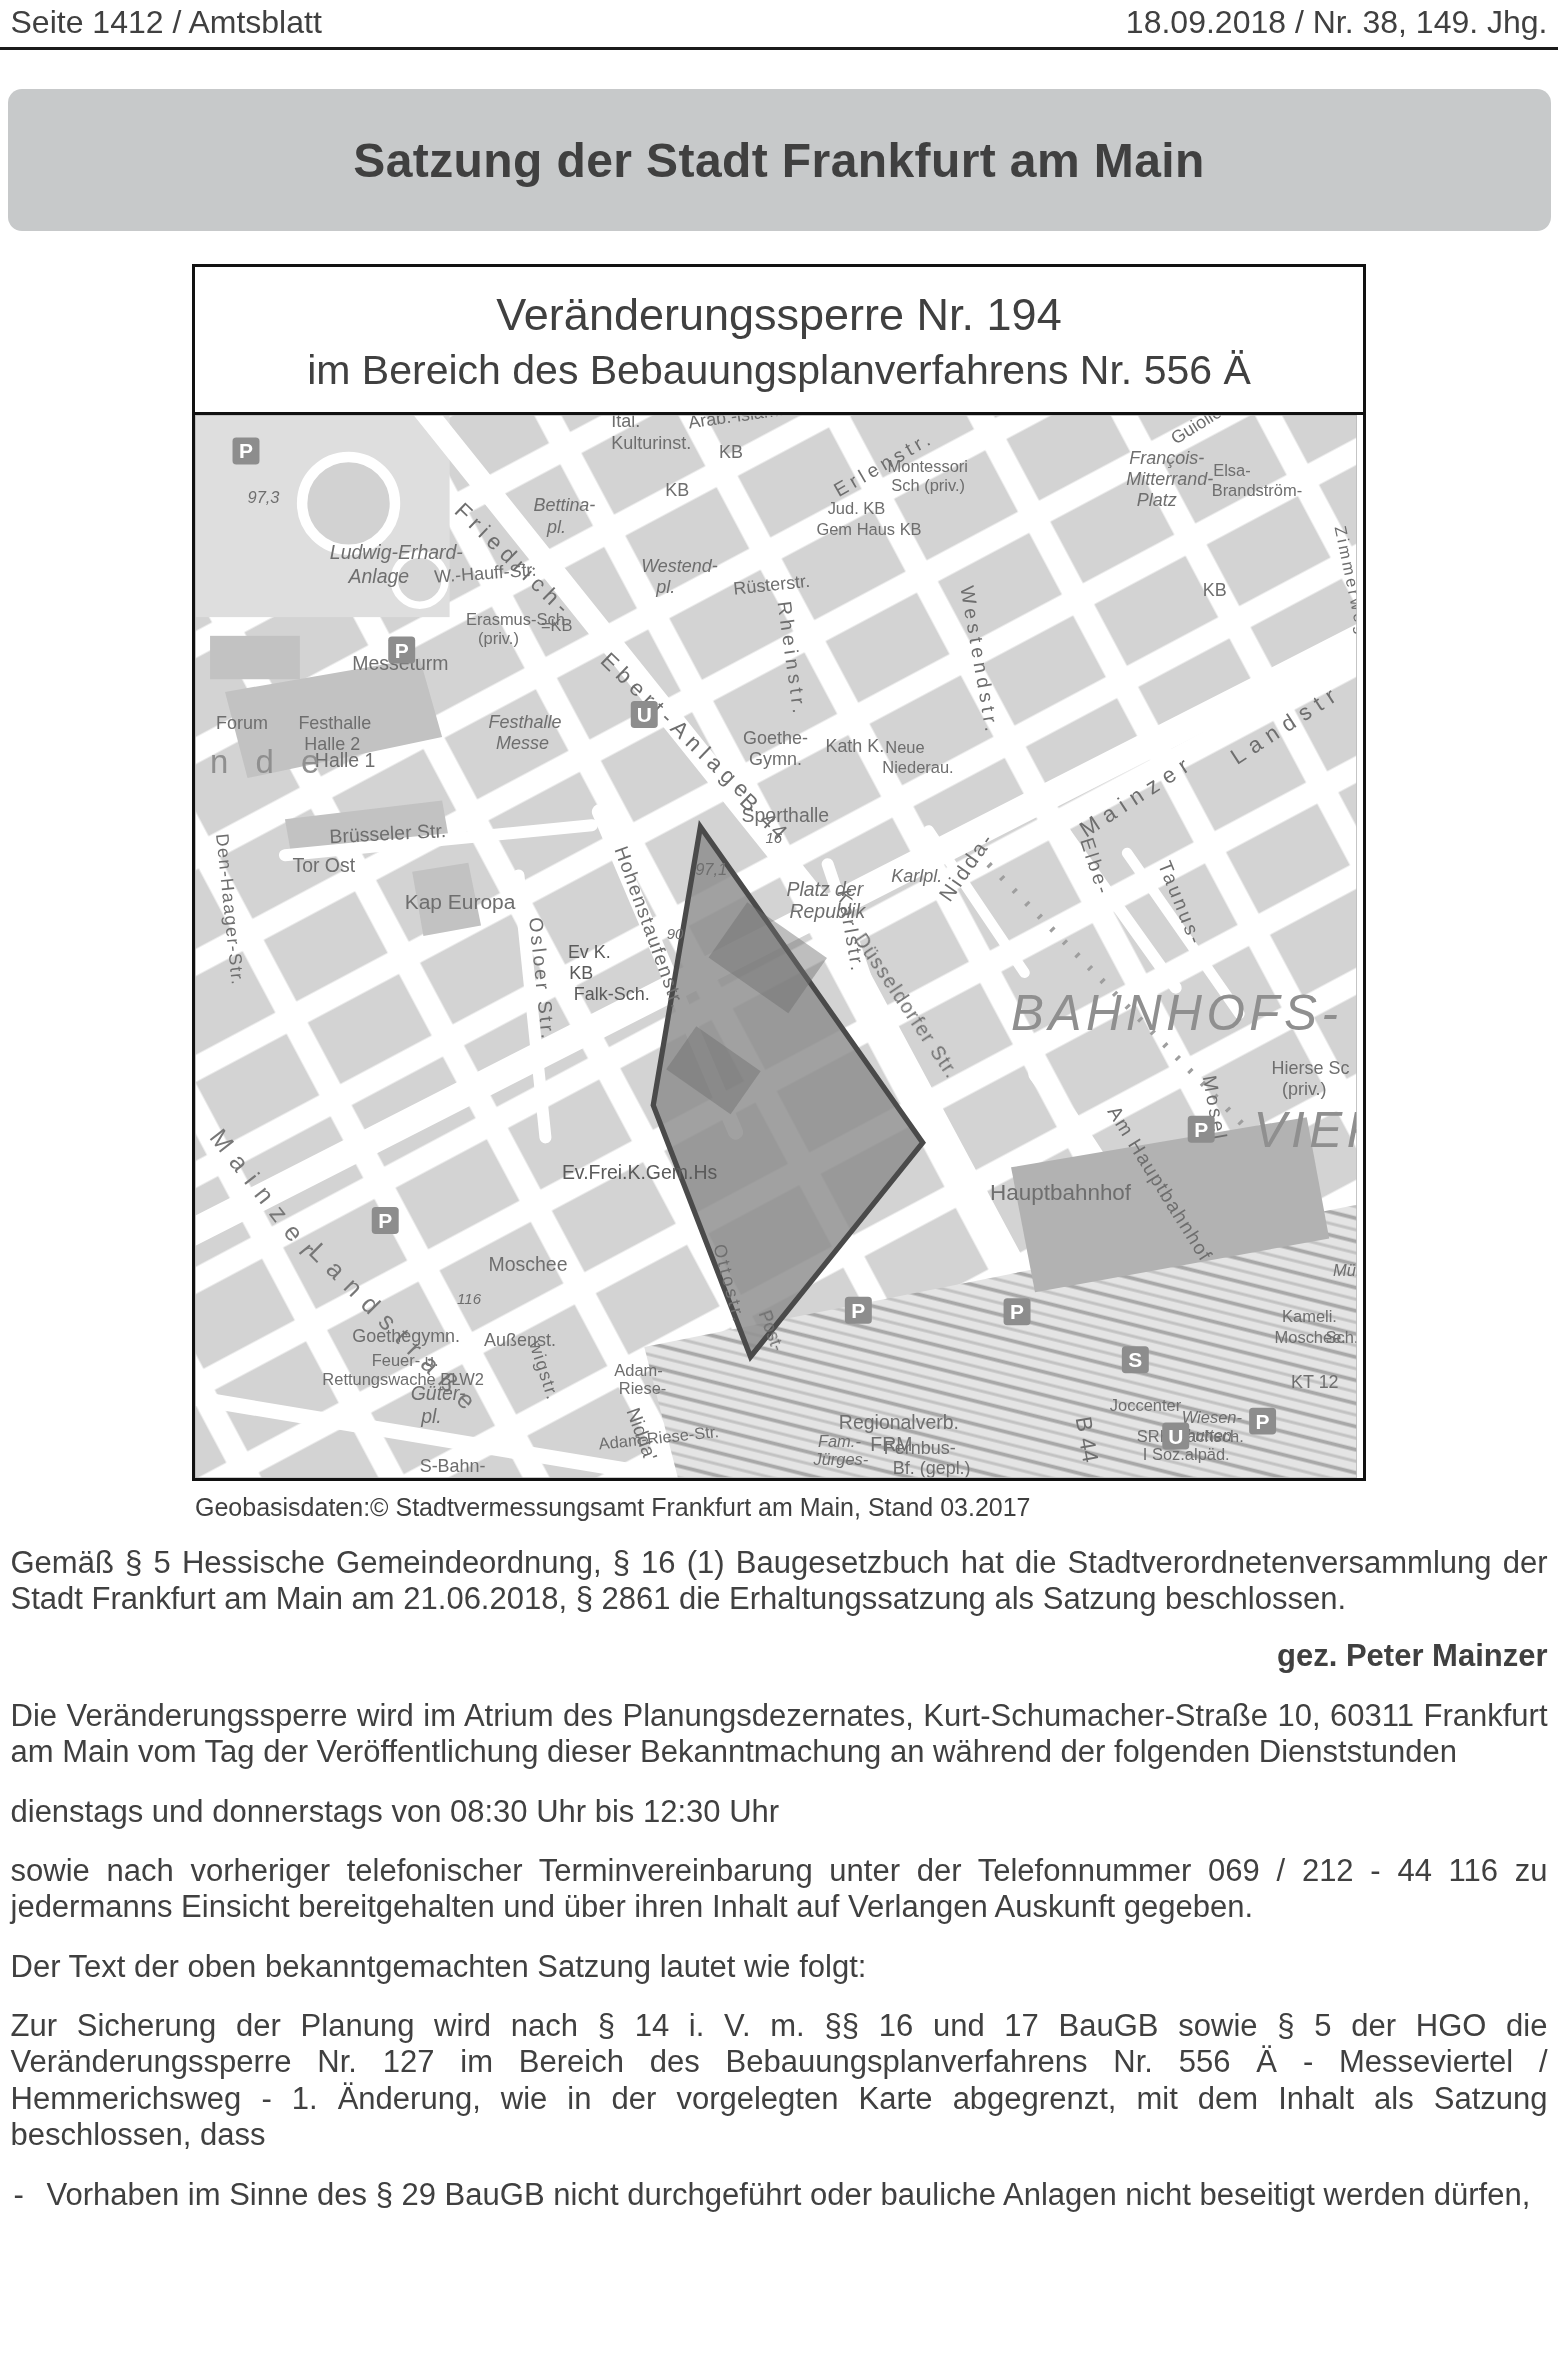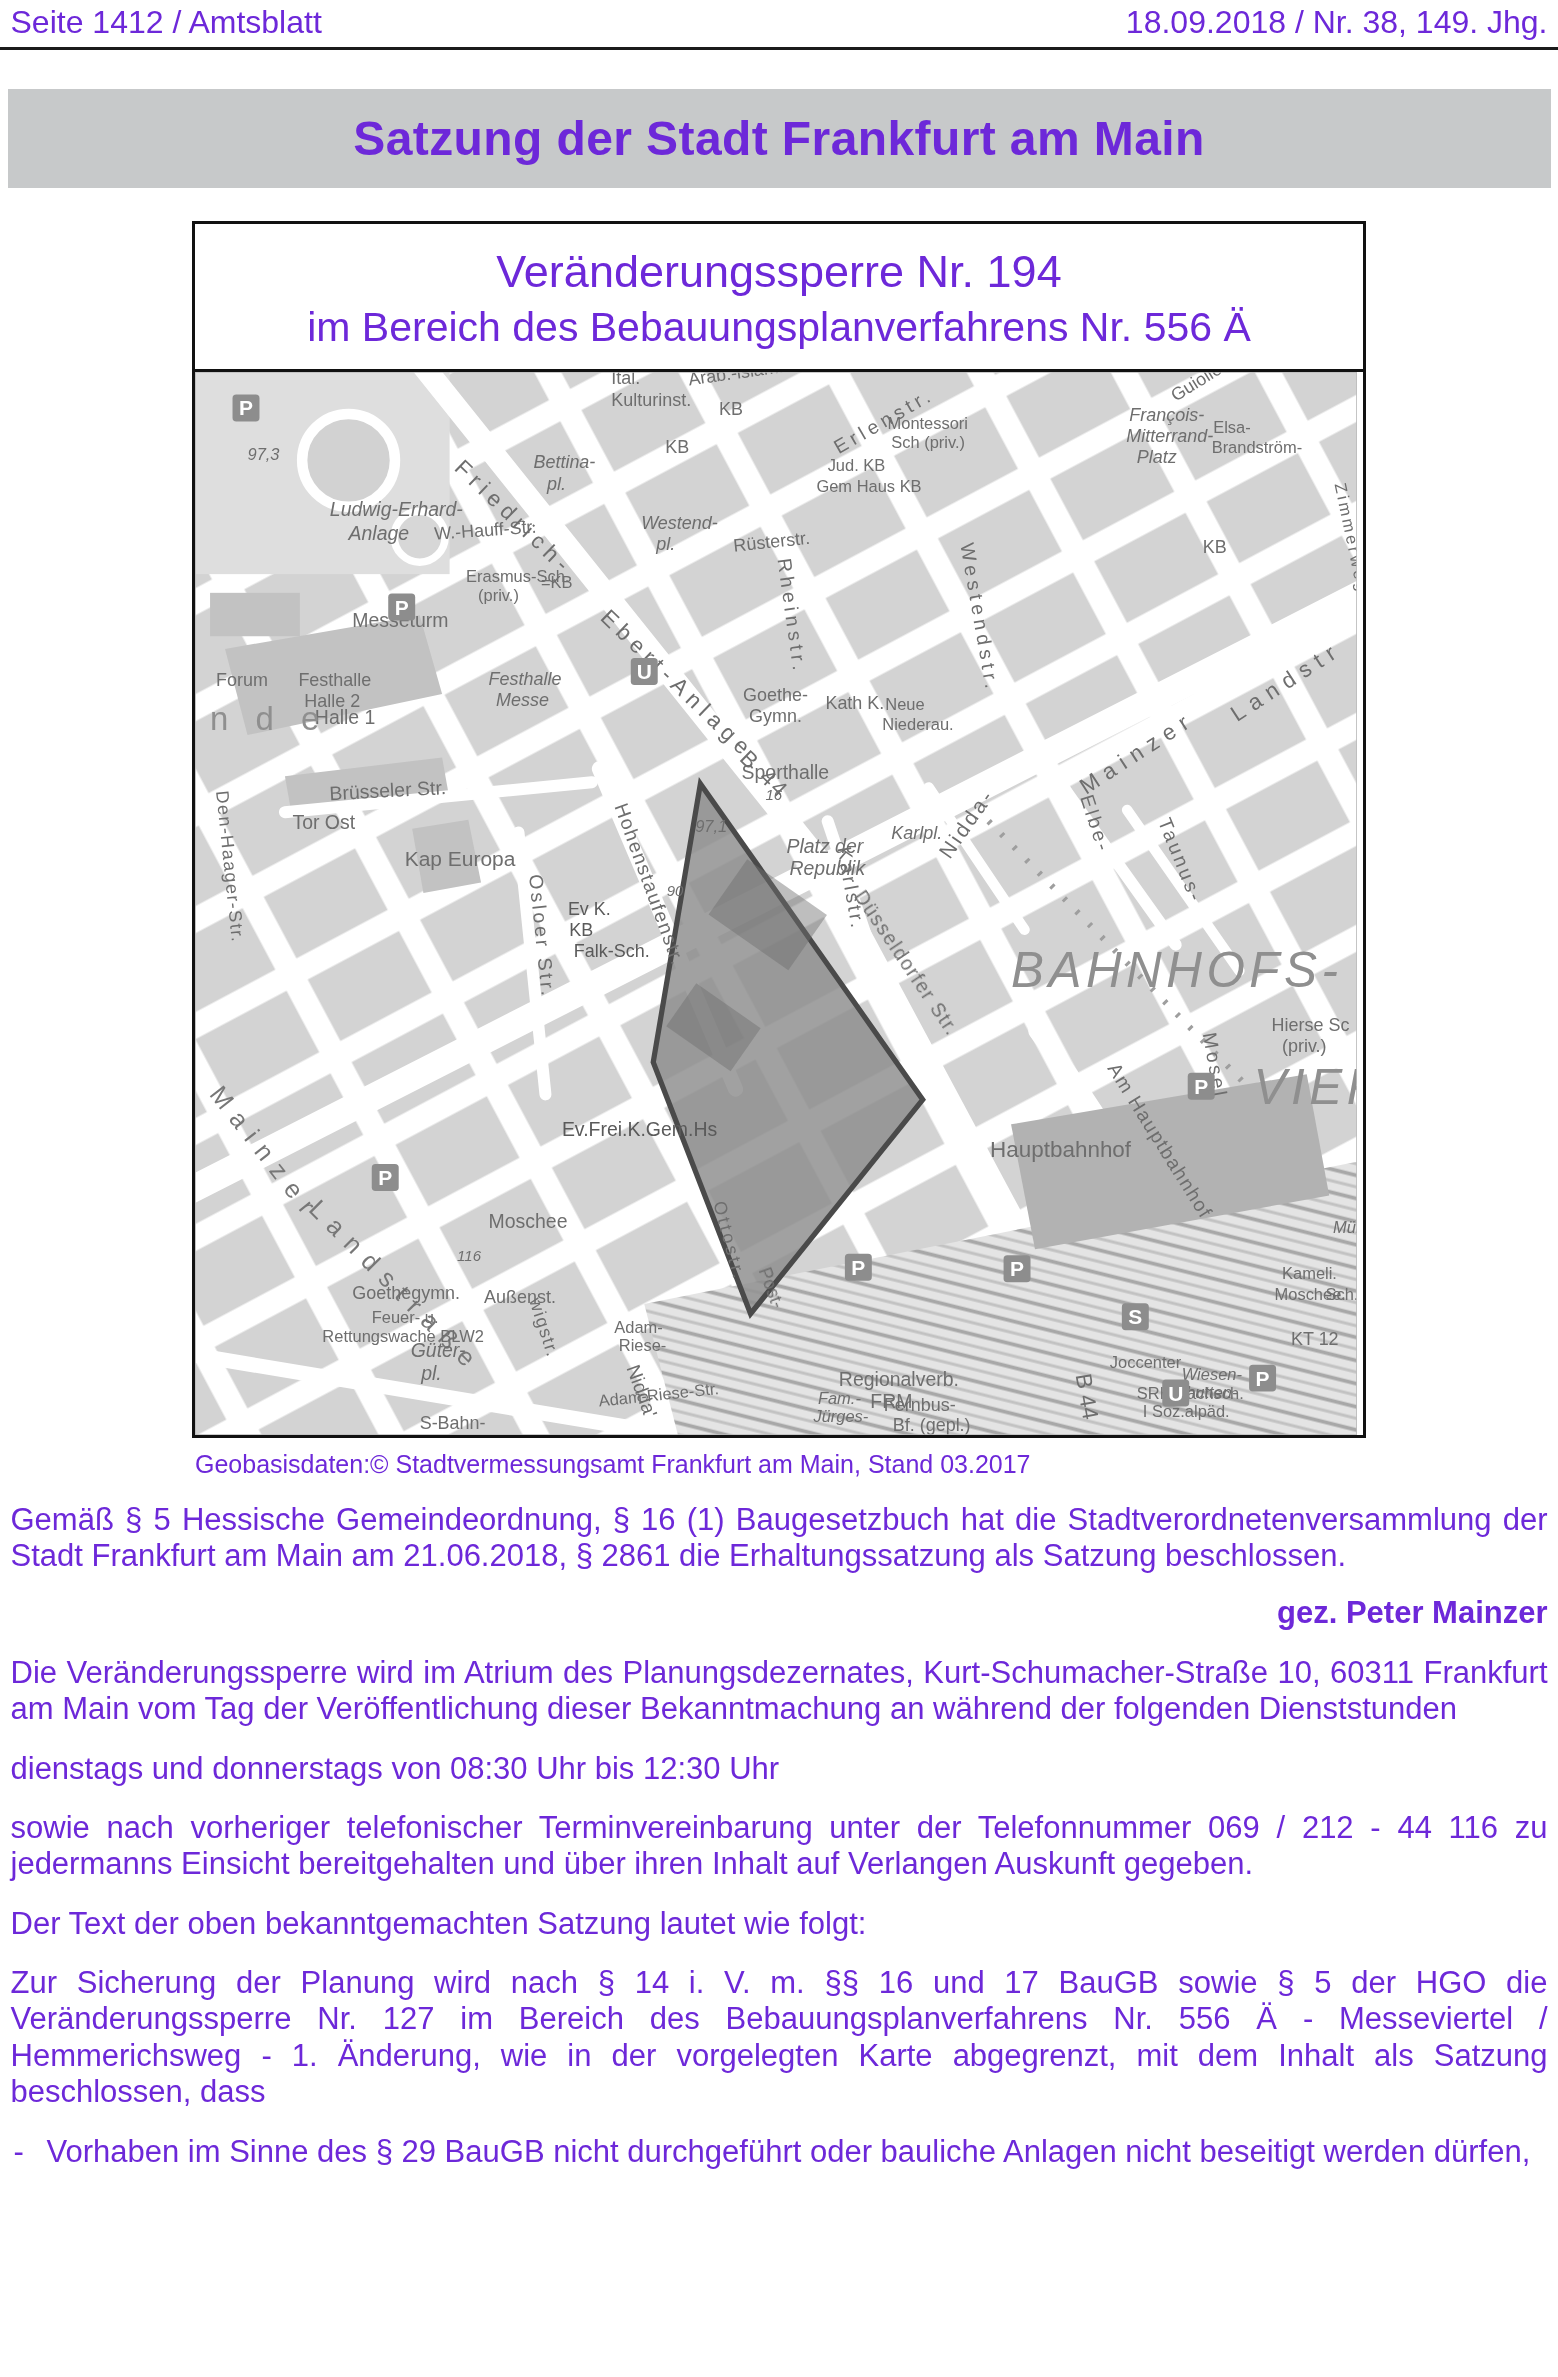--- a/index.html
+++ b/index.html
@@ -1,37 +1,37 @@
 <!DOCTYPE html>
 <html style="font-size:12px"><head>
 <meta charset="utf-8">
 <style>
   html,body{margin:0;padding:0;background:#888;}
   .page{
     position:relative;
     width:1558px;height:2377px;
     background:#fff;
-    color:#6d28d9;
+    color:#404040;
     font-family:"Liberation Sans",sans-serif;
     overflow:hidden;
   }
   
   .page-header{
     display:flex;justify-content:space-between;align-items:flex-end;
     padding:4.5px 10.5px 7.5px 10.5px;
     border-bottom:3.8px solid #1b1b1b;
     font-size:32px;line-height:1.1;
   }
   
   .title-banner{
     margin:39px 7.5px 0 7.5px;
-    height:99px;
+    height:142px;
     background:#c7c9ca;
     display:flex;align-items:center;justify-content:center;
-    font-size:48px;font-weight:bold;letter-spacing:0.4px;
+    font-size:48px;font-weight:bold;letter-spacing:0.4px;border-radius:14px;
   }
   
   .map-box{
     margin:33px auto 0 auto;
     width:1168px;
     border:3px solid #111;
     background:#fff;
   }
   .map-titles{ text-align:center; padding:19.6px 7.5px 15px 7.5px; }
   .map-title-1{font-size:45px;line-height:1.25;}

